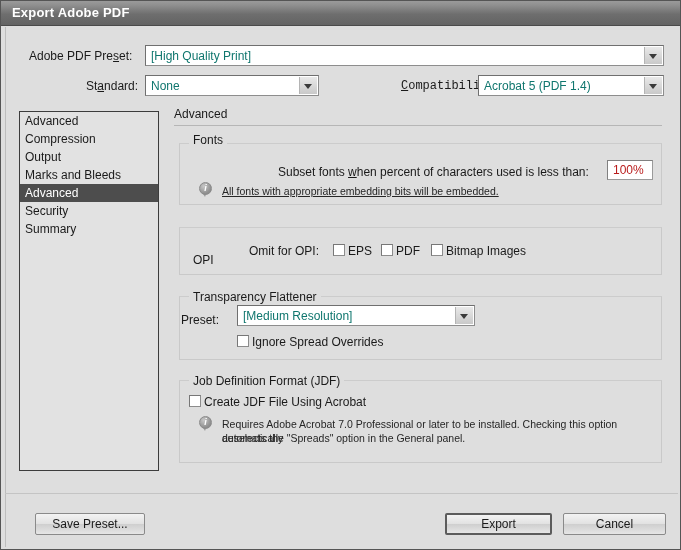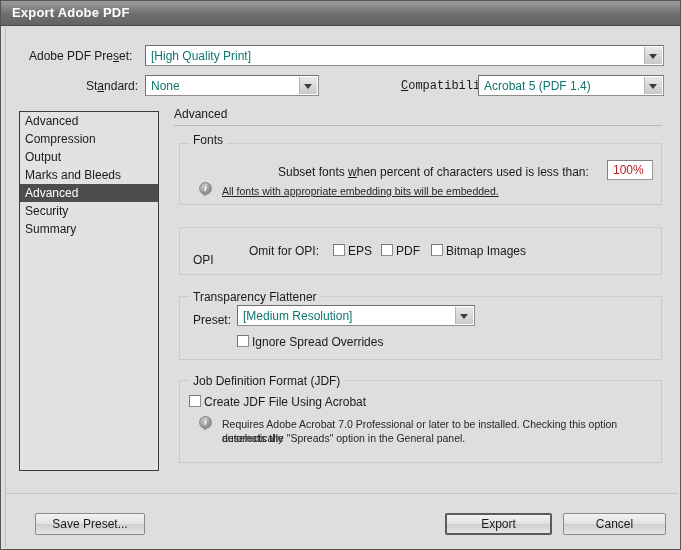--- a/index.html
+++ b/index.html
@@ -327,21 +327,21 @@
   <div class="chk" style="left:332px; top:243px;"></div>
   <div class="lbl" style="left:347px; top:243px;">EPS</div>
   <div class="chk" style="left:380px; top:243px;"></div>
   <div class="lbl" style="left:395px; top:243px;">PDF</div>
   <div class="chk" style="left:430px; top:243px;"></div>
   <div class="lbl" style="left:445px; top:243px;">Bitmap Images</div>
 
   <div class="group" style="left:178px; top:295px; width:483px; height:64px;"></div>
   <div class="group-label" style="left:188px; top:289px;">Transparency Flattener</div>
 
-  <div class="lbl" style="left:192px; top:312px;">Preset:</div>
+  <div class="lbl" style="left:180px; top:312px;">Preset:</div>
   <div class="combo" style="left:236px; top:304px; width:238px;">
     <div class="val">[Medium Resolution]</div>
     <div class="arrowbtn"></div>
   </div>
 
   <div class="chk" style="left:236px; top:334px;"></div>
   <div class="lbl" style="left:251px; top:334px;">Ignore Spread Overrides</div>
 
   <div class="group" style="left:178px; top:379px; width:483px; height:83px;"></div>
   <div class="group-label" style="left:188px; top:373px;">Job Definition Format (JDF)</div>

